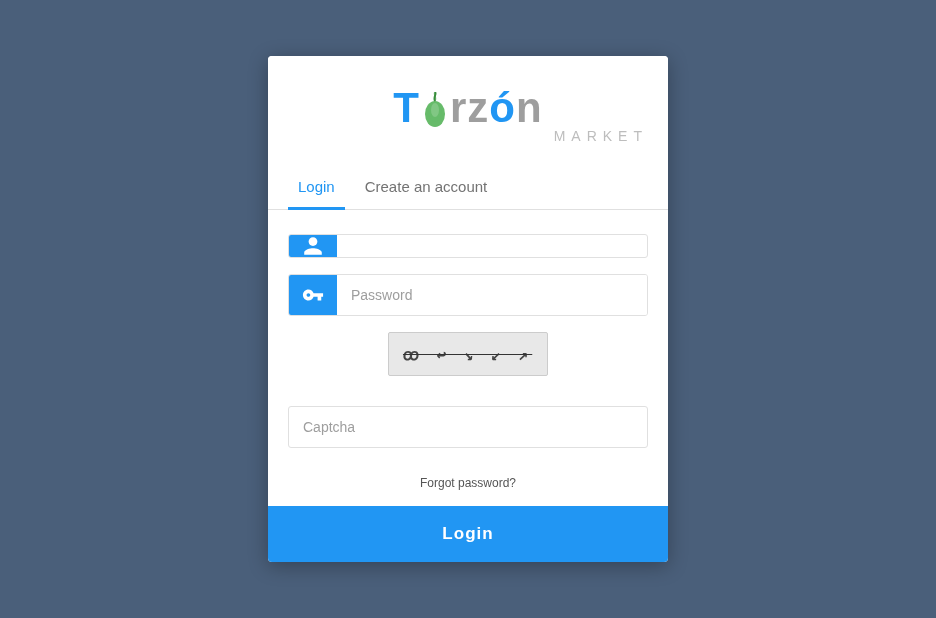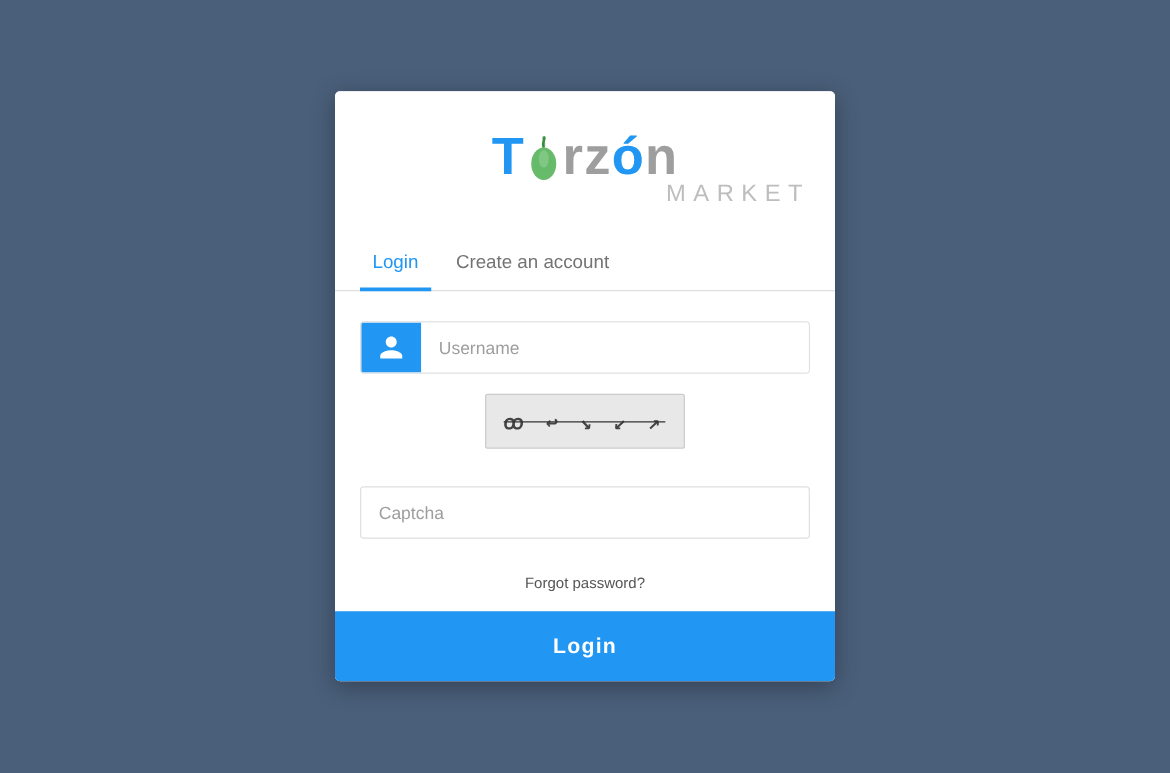--- a/index.html
+++ b/index.html
@@ -31,21 +31,21 @@
     .logo-text {
       font-size: 42px;
       font-weight: bold;
       letter-spacing: 1px;
     }
 
     .logo-t { color: #2196f3; }
     .logo-orzon { color: #9e9e9e; }
 
     .logo-market {
-      font-size: 19px;
+      font-size: 14px;
       letter-spacing: 6px;
       color: #bdbdbd;
       margin-top: -4px;
     }
 
     .tabs {
       display: flex;
       border-bottom: 1px solid #e0e0e0;
       padding: 0 20px;
     }
@@ -210,23 +210,30 @@
   </div>
 
   <div class="form-section">
 
     <div class="input-group">
       <div class="input-icon">
         <svg viewBox="0 0 24 24" xmlns="http://www.w3.org/2000/svg">
           <path d="M12 12c2.7 0 4.8-2.1 4.8-4.8S14.7 2.4 12 2.4 7.2 4.5 7.2 7.2 9.3 12 12 12zm0 2.4c-3.2 0-9.6 1.6-9.6 4.8v2.4h19.2v-2.4c0-3.2-6.4-4.8-9.6-4.8z"></path>
         </svg>
       </div>
-      <input type="text" placeholder="Username" style="">
-    </div>
-
+    </div>
+
+    <div class="input-group">
+      <div class="input-icon">
+        <svg viewBox="0 0 24 24" xmlns="http://www.w3.org/2000/svg">
+          <path d="M12.65 10C11.83 7.67 9.61 6 7 6c-3.31 0-6 2.69-6 6s2.69 6 6 6c2.61 0 4.83-1.67 5.65-4H17v4h4v-4h2v-4H12.65zM7 14c-1.1 0-2-.9-2-2s.9-2 2-2 2 .9 2 2-.9 2-2 2z"></path>
+        </svg>
+      </div>
+      <input type="password" placeholder="Password" style="">
+    </div>
 
     <div class="captcha-container">
       <div class="captcha-image">
         <span style="font-style:normal; text-decoration:none; letter-spacing:4px; font-family: monospace; font-size:16px; color:#444; transform:skew(-5deg); display:inline-block;">ꝏ ↩ ↘ ↙ ↗</span>
       </div>
       <input type="text" class="captcha-input" placeholder="Captcha" style="">
     </div>
 
     <div class="forgot-password">Forgot password?</div>
   </div>

